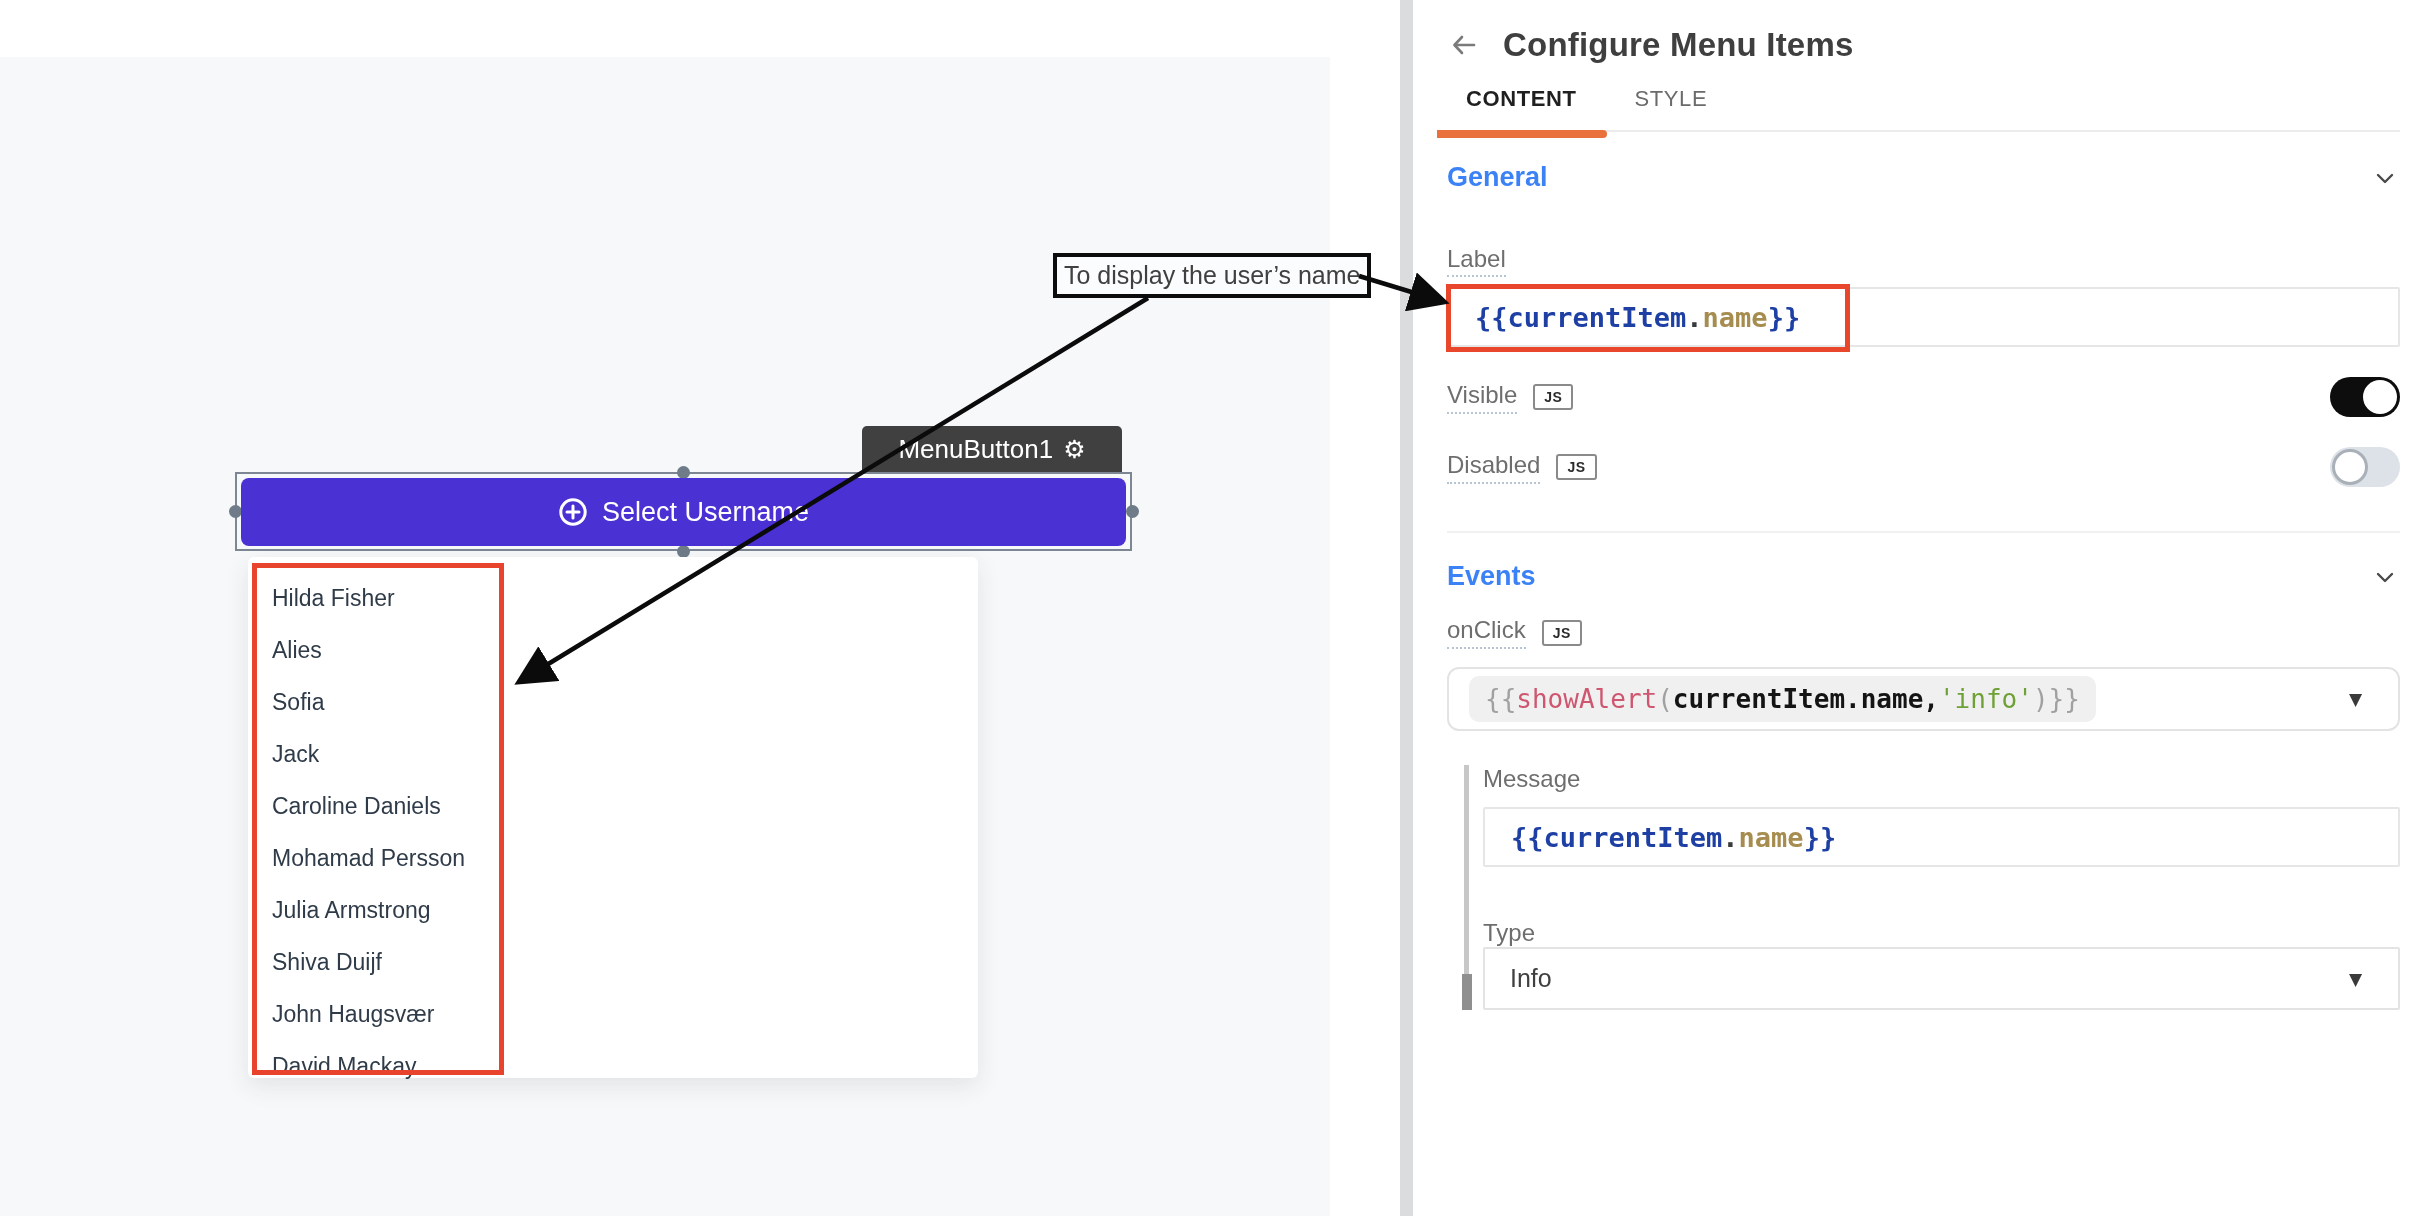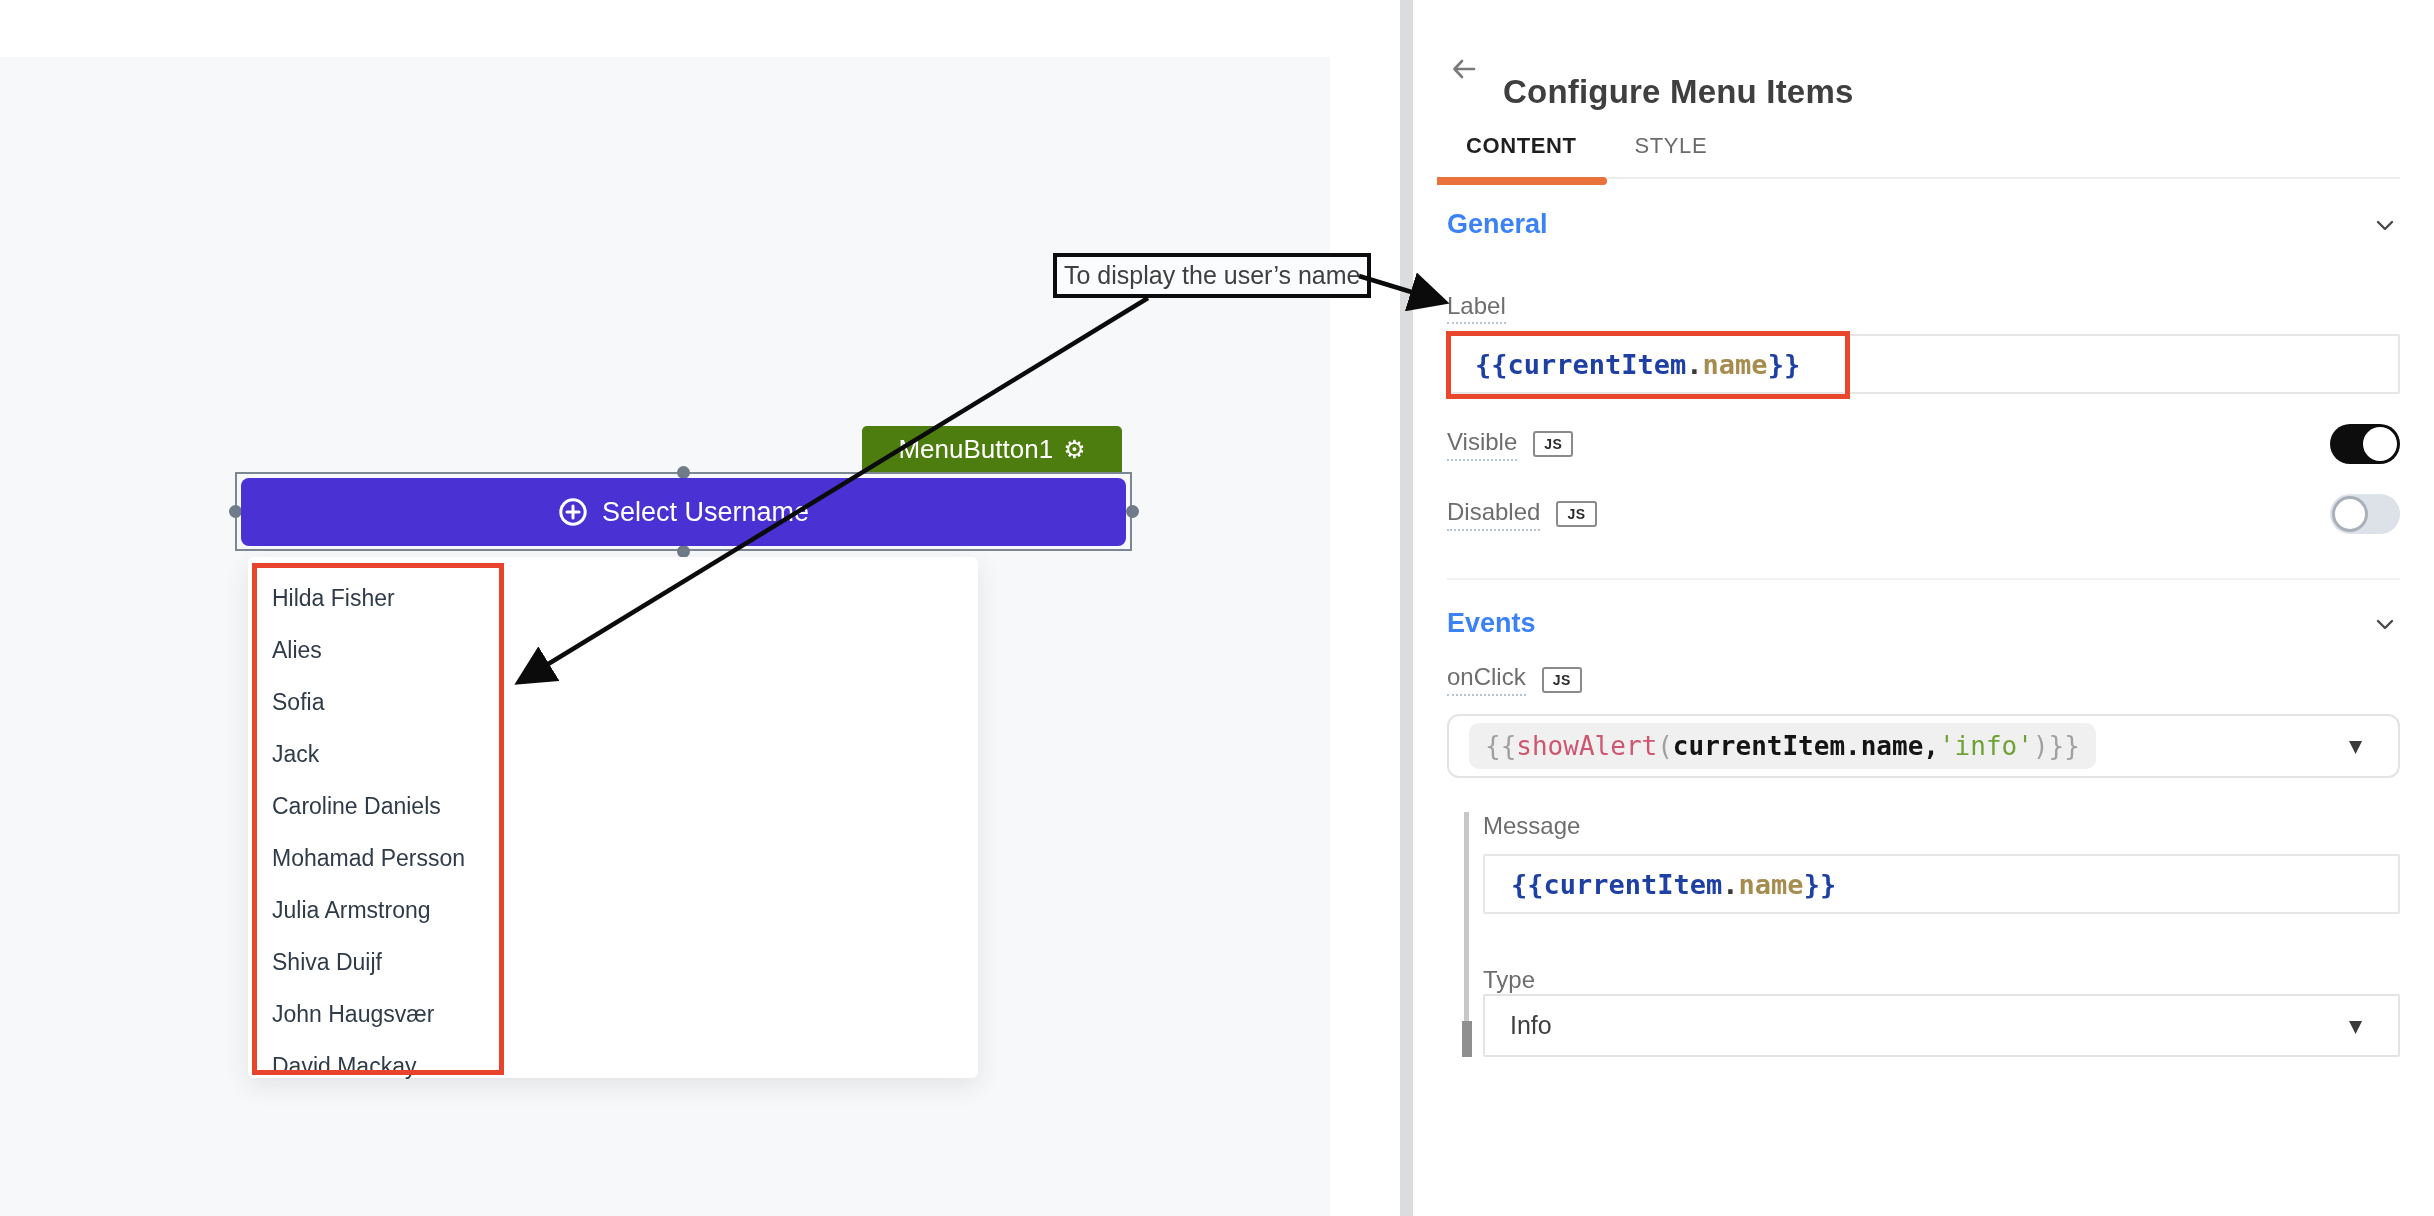--- a/index.html
+++ b/index.html
@@ -10,42 +10,42 @@
   .canvas-area { position:absolute; left:0; top:0; width:1330px; height:1216px; background:#ffffff; }
   .artboard { position:absolute; left:0; top:57px; width:1330px; height:1159px; background:#F7F8F9; }
 
   .selection-rect { position:absolute; left:235px; top:472px; width:897px; height:79px; border:2px solid #7D8794; background:transparent; }
   .handle { position:absolute; width:13px; height:13px; border-radius:50%; background:#6F7B88; }
   .handle.top    { left:677px; top:466px; }
   .handle.bottom { left:677px; top:545px; }
   .handle.left   { left:229px; top:505px; }
   .handle.right  { left:1126px; top:505px; }
 
-  .widget-badge { position:absolute; left:862px; top:426px; width:260px; height:46px; background:#4d7c0f; border-radius:5px 5px 0 0; display:flex; align-items:center; justify-content:center; gap:10px; color:#fff; font-size:26px; }
+  .widget-badge { position:absolute; left:862px; top:426px; width:260px; height:46px; background:#404040; border-radius:5px 5px 0 0; display:flex; align-items:center; justify-content:center; gap:10px; color:#fff; font-size:26px; }
   .gear-glyph { font-family:"DejaVu Sans",sans-serif; font-size:25px; line-height:1; }
 
   .menu-button { position:absolute; left:241px; top:478px; width:885px; height:68px; background:#4A31D4; border-radius:8px; display:flex; align-items:center; justify-content:center; gap:14px; color:#fff; font-size:27px; }
 
   .dropdown-panel { position:absolute; left:248px; top:557px; width:730px; height:521px; background:#ffffff; border-radius:6px; box-shadow:0 8px 24px rgba(40,50,60,0.10); }
   .menu-list { padding:15px 0 0 24px; }
   .menu-item { height:52px; display:flex; align-items:center; font-size:23px; color:#2F3B48; }
 
   .red-rect-list { position:absolute; left:252px; top:563px; width:252px; height:512px; border:5px solid #E8432C; pointer-events:none; }
 
   .annotation-box { position:absolute; left:1053px; top:253px; height:45px; background:#FBFCFD; border:4px solid #0c0c0c; display:flex; align-items:center; padding:0 7px; font-size:25px; color:#404040; white-space:nowrap; z-index:40; }
 
   
   .panel-divider { position:absolute; left:1400px; top:0; width:13px; height:1216px; background:#DBDCDE; }
 
   
   .panel { position:absolute; left:1413px; top:0; width:1021px; height:1216px; background:#ffffff; padding:0 34px; }
 
   .panel-header { margin-top:26px; display:flex; align-items:center; gap:22px; }
   .back-btn { width:34px; height:34px; display:flex; align-items:center; justify-content:center; cursor:pointer; }
-  .panel-title { font-size:33px; font-weight:700; color:#3F3F3F; letter-spacing:0.2px;margin-top:47px; }
+  .panel-title { font-size:33px; font-weight:700; color:#3F3F3F; letter-spacing:0.2px; }
 
   .tabs { margin-top:22px; display:flex; gap:58px; padding-left:19px; border-bottom:2px solid #ECECEC; position:relative; height:46px; }
   .tab { font-size:22px; letter-spacing:0.6px; color:#6B6B6B; font-weight:500; position:relative; cursor:pointer; }
   .tab.active { color:#1F1F1F; font-weight:600; }
   .tab.active .tab-indicator { position:absolute; left:-29px; bottom:-8px; width:170px; height:8px; background:#E8713C; border-radius:0 6px 6px 0; }
 
   .section-header { display:flex; align-items:center; justify-content:space-between; }
   .section-title { font-size:27px; font-weight:600; color:#3b82f6; }
   .chev { width:30px; height:30px; }
 

